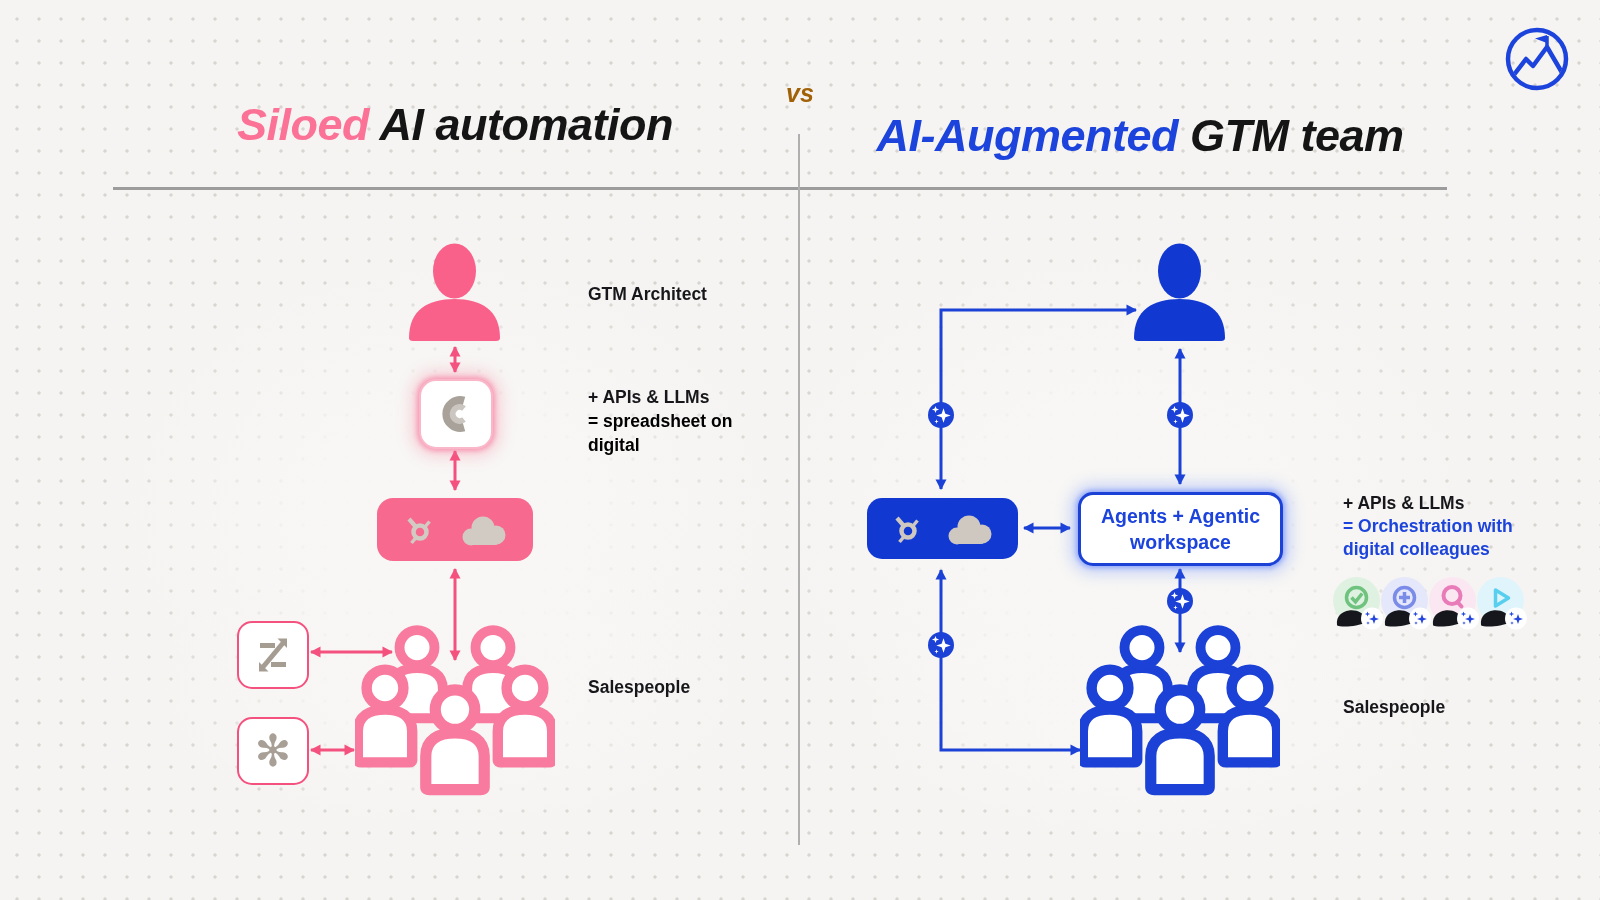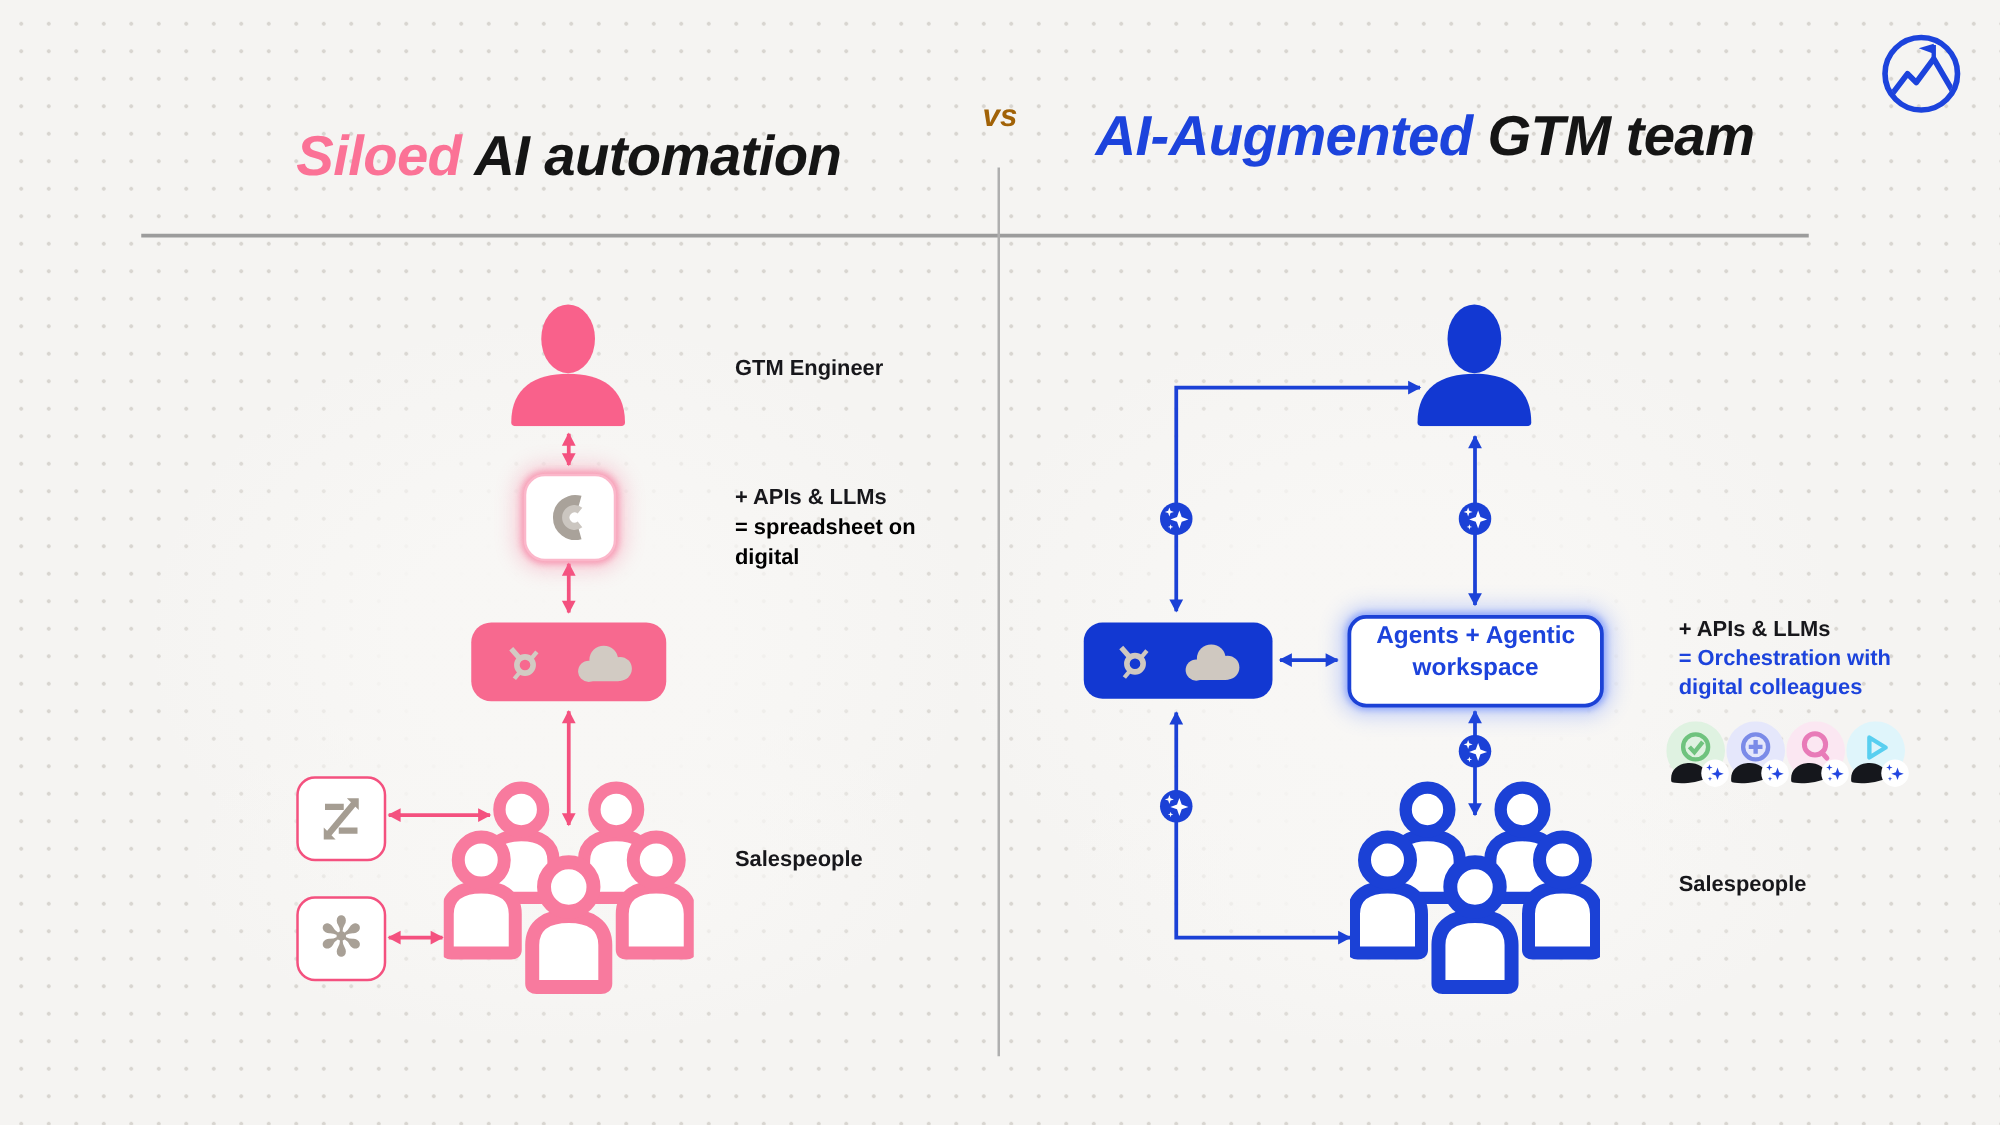--- a/index.html
+++ b/index.html
@@ -31,21 +31,21 @@
   .lbl.r3{line-height:23px;}
   .softbox{display:flex;align-items:center;justify-content:center;background:#fff;}
   .clay-box{left:419px;top:379px;width:70px;height:66px;border-radius:17px;
        border:2px solid #FBB7CA;
        box-shadow:0 0 5px 2px rgba(248,105,145,.55),0 0 16px 7px rgba(248,105,145,.30);}
   .tool-box{width:68px;height:64px;border-radius:15px;border:2.5px solid #F4517F;}
   .crm-box{display:flex;align-items:center;justify-content:space-around;padding:0 14px;box-sizing:border-box;}
   .crm-pink{left:377px;top:498px;width:156px;height:63px;border-radius:16px;background:#F7698F;}
   .crm-blue{left:867px;top:498px;width:151px;height:61px;border-radius:15px;background:#1238D2;}
   .agents-box{left:1078px;top:492px;width:199px;height:68px;border-radius:15px;background:#fff;
-       border:3px solid #1B41D6;display:flex;flex-direction:column;align-items:center;justify-content:flex-start;
+       border:3px solid #1B41D6;display:flex;flex-direction:column;align-items:center;justify-content:center;
        box-shadow:0 0 5px 2px rgba(70,110,255,.45),0 0 16px 7px rgba(70,110,255,.28);
        font-size:19.5px;line-height:26px;font-weight:bold;color:#1C43DC;}
   .openai-glyph{font-size:44px;line-height:44px;color:#A8A096;font-weight:normal;}
   .crowd use{fill:#fff;stroke-width:13;stroke-linejoin:round;}
   .crowd.pink use{stroke:#F87A9E;}
   .crowd.blue use{stroke:#1B41D6;}
   .agent-icon{position:absolute;z-index:2;}
 </style>
 </head>
 <body>
@@ -117,21 +117,21 @@
     <g>
       <use href="#sparkle-node" transform="translate(941,415)"></use>
       <use href="#sparkle-node" transform="translate(1180,415)"></use>
       <use href="#sparkle-node" transform="translate(1180,601)"></use>
       <use href="#sparkle-node" transform="translate(941,645)"></use>
     </g>
   </svg>
 
   <div class="title" style="left:120px;top:96px;width:670px"><span class="hl-pink">Siloed</span><span> AI automation</span></div>
   <div class="vs">vs</div>
-  <div class="title" style="left:830px;top:80px;width:620px"><span class="hl-blue">AI-Augmented</span><span> GTM team</span></div>
+  <div class="title" style="left:830px;top:107px;width:620px"><span class="hl-blue">AI-Augmented</span><span> GTM team</span></div>
   <div class="hline"></div>
   <div class="vline"></div>
 
   <svg class="z2" style="left:1502px;top:24px" width="70" height="70" viewBox="0 0 70 70">
     <defs>
         <clipPath id="logoclip">
           <circle cx="35" cy="35" r="27"></circle>
         </clipPath>
       </defs>
     <circle cx="35" cy="35" r="29" fill="none" stroke="#1C43DC" stroke-width="4.5"></circle>
@@ -179,21 +179,21 @@
   </div>
 
   <svg class="z2 crowd pink" style="left:355px;top:622px" width="200" height="180">
     <use href="#crowd-person" transform="translate(62,56) scale(0.76)"></use>
     <use href="#crowd-person" transform="translate(138,56) scale(0.76)"></use>
     <use href="#crowd-person" transform="translate(30,98) scale(0.80)"></use>
     <use href="#crowd-person" transform="translate(170,98) scale(0.80)"></use>
     <use href="#crowd-person" transform="translate(100,122) scale(0.86)"></use>
   </svg>
 
-  <div class="lbl" style="left:588px;top:282px">GTM Engineer</div>
+  <div class="lbl" style="left:588px;top:282px">GTM Architect</div>
   <div class="lbl" style="left:588px;top:385px">
     <div>+ APIs &amp; LLMs</div>
     <div class="pink">= spreadsheet on</div>
     <div class="pink">digital</div>
   </div>
   <div class="lbl" style="left:588px;top:675px">Salespeople</div>
 
   <svg class="z2" style="left:1132px;top:243px" width="96" height="98">
     <use href="#person-solid" fill="#1238D2"></use>
   </svg>

